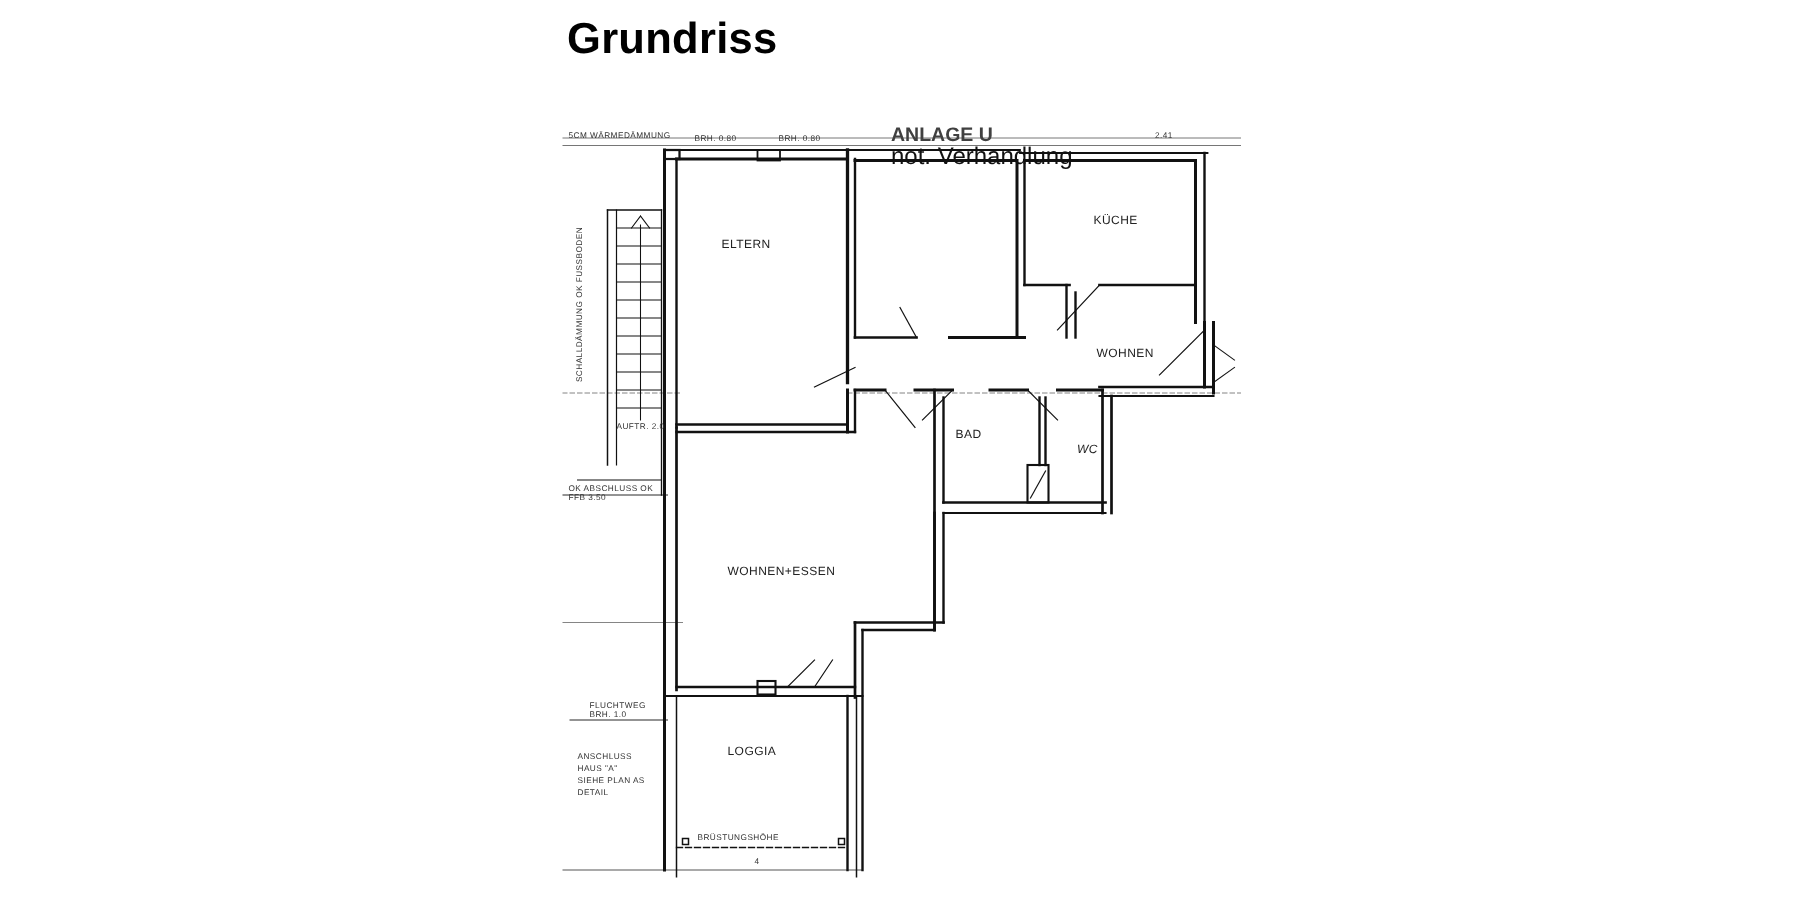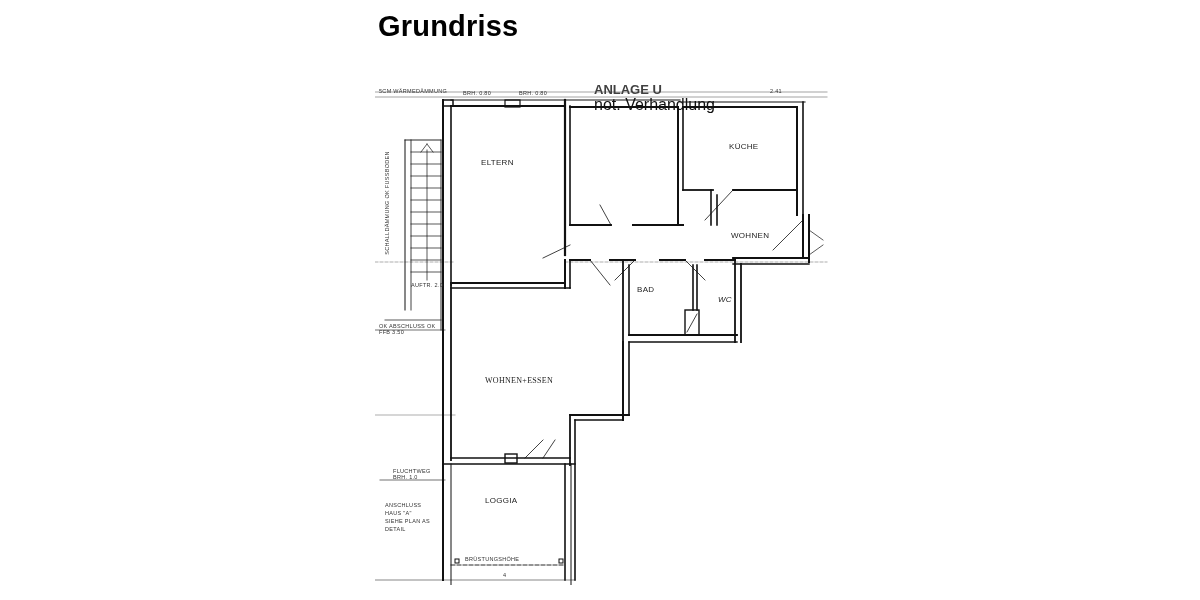--- a/index.html
+++ b/index.html
@@ -145,21 +145,21 @@
   <div class="lbl small" style="left:144px;top:10px;">BRH. 0.80</div>
   <div class="anlage"><span>ANLAGE</span> <span>U</span></div>
   <div class="verh">not. Verhandlung</div>
   <div class="lbl small" style="left:395px;top:8px;">2.41</div>
 
   <div class="lbl room" style="left:106px;top:78px;">ELTERN</div>
   <div class="lbl room" style="left:354px;top:62px;text-align:right;">KÜCHE</div>
   <div class="lbl room" style="left:356px;top:151px;">WOHNEN</div>
   <div class="lbl room" style="left:262px;top:205px;">BAD</div>
   <div class="lbl room" style="left:343px;top:215px;font-style:italic;">WC</div>
-  <div class="lbl room" style="left:110px;top:296px;font-family:Liberation Serif, serif;">WOHNEN+ESSEN</div>
+  <div class="lbl room" style="left:110px;top:296px;">WOHNEN+ESSEN</div>
   <div class="lbl room" style="left:110px;top:416px;text-align:right;">LOGGIA</div>
 
   <div class="lbl small" style="left:36px;top:202px;">AUFTR. 2.0</div>
   <div class="lbl small" style="left:-40px;top:120px;transform:rotate(-90deg);">SCHALLDÄMMUNG OK FUSSBODEN</div>
   <div class="lbl small" style="left:4px;top:243px;white-space:normal;width:60px;">OK ABSCHLUSS OK FFB 3.50</div>
   <div class="lbl small" style="left:18px;top:388px;white-space:normal;width:50px;">FLUCHTWEG BRH. 1.0</div>
   <div class="lbl small" style="left:10px;top:422px;">ANSCHLUSS</div>
   <div class="lbl small" style="left:10px;top:430px;">HAUS "A"</div>
   <div class="lbl small" style="left:10px;top:438px;">SIEHE PLAN AS</div>
   <div class="lbl small" style="left:10px;top:446px;">DETAIL</div>

